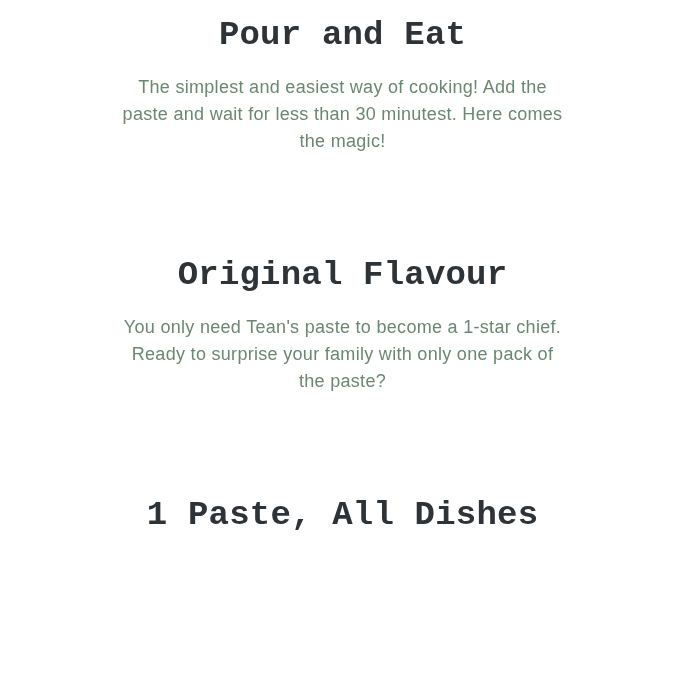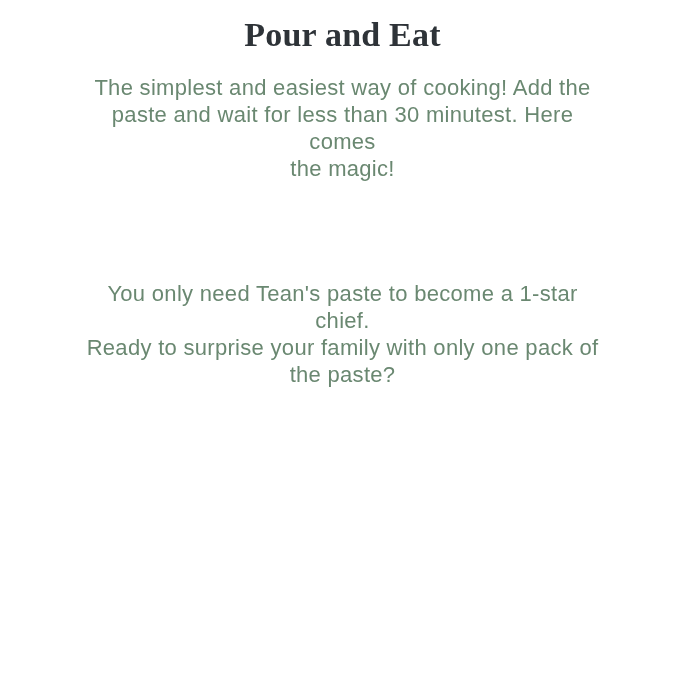--- a/index.html
+++ b/index.html
@@ -25,30 +25,30 @@
     padding-top: 13px;
     text-align: center;
   }
   .feature-section {
     margin: 0 0 98px 0;
   }
   .feature-section:last-child {
     margin-bottom: 0;
   }
   .feature-heading {
-    font-family: Liberation Serif, serif;
+    font-family: Liberation Mono, monospace;
     font-weight: 700;
     font-size: 34px;
     line-height: 44px;
     letter-spacing: 0.2px;
     color: var(--heading-color);
     margin: 0 0 17px 0;
   }
   .feature-body {
-    font-size: 22px;
+    font-size: 18px;
     line-height: 27px;
     letter-spacing: 0.3px;
     color: var(--body-color);
     margin: 0 auto;
     max-width: 520px;
     white-space: pre-line;
   }
 </style>
 </head>
 <body>
@@ -56,21 +56,23 @@
 <main class="content">
 
   <section class="feature-section">
     <h2 class="feature-heading">Pour and Eat</h2>
     <p class="feature-body">The simplest and easiest way of cooking! Add the
 paste and wait for less than 30 minutest. Here comes
 the magic!</p>
   </section>
 
   <section class="feature-section">
+    <h2 class="feature-heading">Original Flavour</h2>
     <p class="feature-body">You only need Tean's paste to become a 1-star chief.
 Ready to surprise your family with only one pack of
 the paste?</p>
   </section>
 
   <section class="feature-section">
+    <h2 class="feature-heading">1 Paste, All Dishes</h2>
   </section>
 
 </main>
 
 </body></html>

